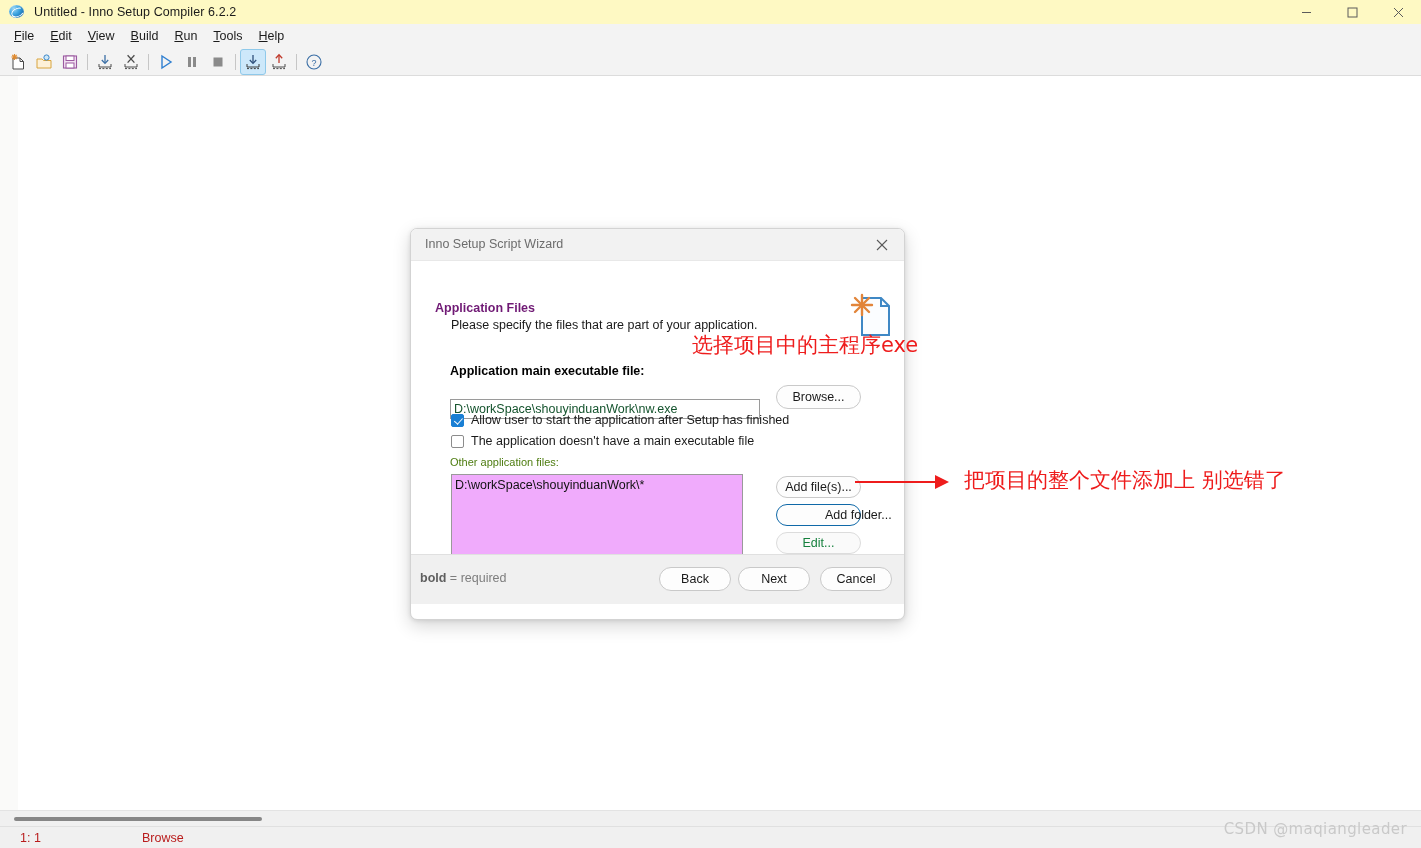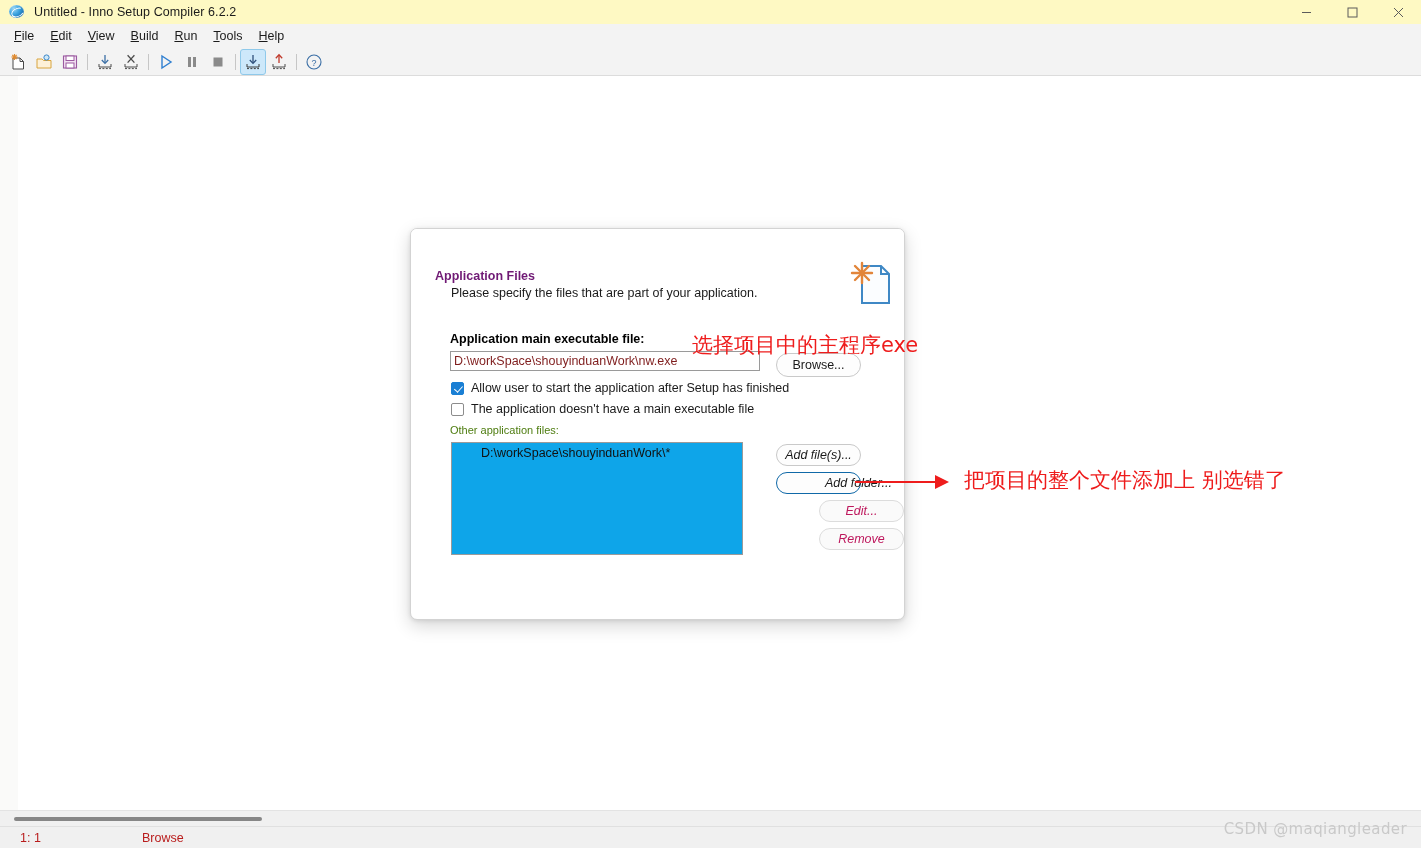--- a/index.html
+++ b/index.html
@@ -242,48 +242,47 @@
 
   .lbl-main-exe {
     position: absolute;
     left: 39px; top: 103px;
     font-size: 12.5px;
     font-weight: bold;
     color: #000;
   }
   .inp-main-exe {
     position: absolute;
-    left: 39px; top: 122px;
+    left: 39px; top: 138px;
     width: 310px; height: 20px;
     border: 1px solid #9a9a9a;
     background: #fff;
     font-family: "Liberation Sans", sans-serif;
     font-size: 12.5px;
-    color: #7f1d1d;
+    color: #14532d;
     padding: 0 3px;
     box-sizing: border-box;
     outline: none;
   }
   .btn {
     font-family: "Liberation Sans", sans-serif;
     font-size: 12.5px;
     color: #1a1a1a;
     background: #fdfdfd;
     border: 1px solid #c9c9c9;
     border-radius: 12px;
     box-sizing: border-box;
     padding: 0;
     text-align: center;
     white-space: nowrap;
   }
   .btn.disabled {
-    color: #be185d;
+    color: #15803d;
     background: #fafafa;
     border-color: #dcdcdc;
-    margin-left: 43px;
   }
   .btn.focused {
     border: 1.5px solid #1069a8;
   }
   .btn-browse {
     position: absolute;
     left: 365px; top: 124px;
     width: 85px; height: 24px;
   }
 
@@ -324,36 +323,35 @@
     position: absolute;
     left: 39px; top: 195px;
     font-size: 11px;
     color: #4d7c0f;
   }
   .listbox {
     position: absolute;
     left: 40px; top: 213px;
     width: 292px; height: 113px;
     border: 1px solid #9a9a9a;
-    background: #0ea5e9;
+    background: #f0abfc;
     box-sizing: border-box;
     overflow: hidden;
-    padding-left: 26px;
   }
   .list-item {
     font-size: 12.5px;
     color: #111;
     padding: 3px 0 0 3px;
     white-space: nowrap;
   }
 
   .side-btn {
     position: absolute;
     left: 365px;
-    width: 85px; height: 22px; font-style: italic;
+    width: 85px; height: 22px;
   }
   .sb-add-files  { top: 215px; }
   .sb-add-folder { top: 243px; padding-left: 48px; }
   .sb-edit       { top: 271px; }
   .sb-remove     { top: 299px; }
 
   .dlg-footer {
     position: absolute;
     left: 0; bottom: 0;
     width: 493px; height: 49px;
@@ -541,20 +539,29 @@
 
 <div class="statusbar">
   <div class="sb-cell sb-pos">1:  1</div>
   <div class="sb-cell sb-mode">Browse</div>
 </div>
 
 <div class="watermark">CSDN @maqiangleader</div>
 
 <div class="dialog">
 
+  <div class="dlg-title">
+    <span class="dlg-title-text">Inno Setup Script Wizard</span>
+    <div class="dlg-close">
+      <svg width="12" height="12" viewBox="0 0 12 12">
+          <line x1="1" y1="1" x2="11" y2="11" stroke="currentColor" stroke-width="1.1"></line>
+          <line x1="11" y1="1" x2="1" y2="11" stroke="currentColor" stroke-width="1.1"></line>
+        </svg>
+    </div>
+  </div>
 
   <div class="dlg-body">
 
     <div class="hdr-title">Application Files</div>
     <div class="hdr-sub">Please specify the files that are part of your application.</div>
 
     <div class="hdr-icon">
       <svg width="48" height="48" viewBox="0 0 48 48">
         <path d="M14 6 H33 L41 14 V43 H14 Z" fill="#fbfdff" stroke="#3f88c5" stroke-width="2"></path>
         <path d="M33 6 V14 H41" fill="none" stroke="#3f88c5" stroke-width="2"></path>
@@ -583,20 +590,28 @@
     <div class="lbl-other">Other application files:</div>
     <div class="listbox">
       <div class="list-item">D:\workSpace\shouyinduanWork\*</div>
     </div>
 
     <button class="btn side-btn sb-add-files">Add file(s)...</button>
     <button class="btn side-btn sb-add-folder focused">Add folder...</button>
     <button class="btn side-btn sb-edit disabled">Edit...</button>
     <button class="btn side-btn sb-remove disabled">Remove</button>
 
+    <div class="dlg-footer">
+      <div class="foot-req">
+        <b>bold</b><span> = required</span>
+      </div>
+      <button class="btn foot-btn fb-back">Back</button>
+      <button class="btn foot-btn fb-next">Next</button>
+      <button class="btn foot-btn fb-cancel">Cancel</button>
+    </div>
 
   </div>
 </div>
 
 <div class="anno anno-1">选择项目中的主程序exe</div>
 
 <svg class="arrow-svg" viewBox="0 0 95 24">
   <line x1="0" y1="12" x2="80" y2="12" stroke="#ee1c1c" stroke-width="2"></line>
   <path d="M80 5 L94 12 L80 19 Z" fill="#ee1c1c"></path>
 </svg>

